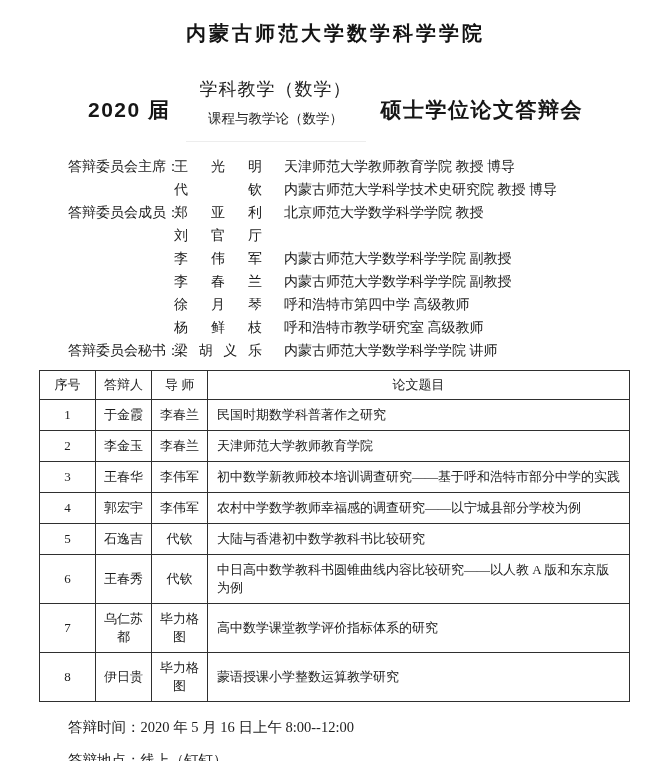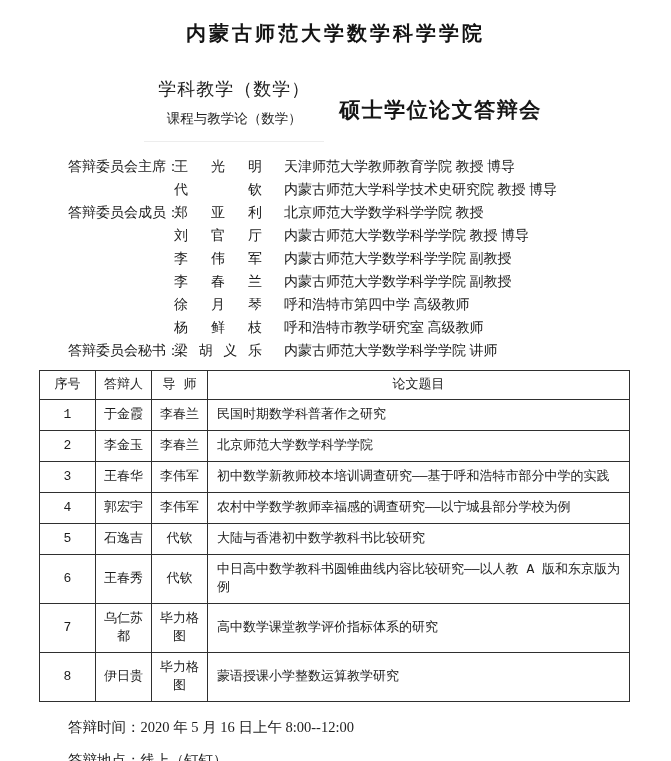--- a/index.html
+++ b/index.html
@@ -32,41 +32,42 @@
   
   .committee{margin:13px 8px 0 68px;font-size:14px;color:#1c1c1c;}
   .c-row{display:flex;line-height:23px;white-space:nowrap;}
   .c-label{width:106px;flex:0 0 106px;}
   .c-name{width:88px;flex:0 0 88px;text-align:justify;text-align-last:justify;margin-right:22px;}
   .c-affil{flex:1;}
 
   
   table.defense{
     margin:8px 0 0 39px;width:591px;border-collapse:collapse;table-layout:fixed;
-    font-size:13px;color:#1c1c1c;font-family:Liberation Mono, monospace;
+    font-size:13px;color:#1c1c1c;
   }
   table.defense th,table.defense td{
     border:1px solid #2f2f2f;font-weight:normal;
     padding:6px 2px;text-align:center;vertical-align:middle;line-height:18px;
   }
   table.defense th{height:18px;padding:5px 2px;}
   table.defense td.thesis{text-align:left;padding:6px 9px;}
 
   
   .footer{margin:9px 0 0 68px;font-size:14.5px;color:#1c1c1c;}
   .f-line{line-height:32.5px;white-space:nowrap;}
 </style>
 </head>
 <body>
 
 <div class="page">
 
   <div class="doc-title">内蒙古师范大学数学科学学院</div>
 
   <div class="subtitle-row">
+    <span class="subtitle-big">2020 届</span>
     <span class="programs">
       <span class="program-top" style="display:block">学科教学（数学）</span>
       <span class="program-bottom" style="display:block">课程与教学论（数学）</span>
       <span class="program-divider" style="display:block"></span>
     </span>
     <span class="subtitle-big">硕士学位论文答辩会</span>
   </div>
 
   <div class="committee">
     <div class="c-row">
@@ -80,21 +81,20 @@
       <span class="c-affil">内蒙古师范大学科学技术史研究院 教授 博导</span>
     </div>
     <div class="c-row">
       <span class="c-label">答辩委员会成员：</span>
       <span class="c-name">郑 亚 利</span>
       <span class="c-affil">北京师范大学数学科学学院 教授</span>
     </div>
     <div class="c-row">
       <span class="c-label"></span>
       <span class="c-name">刘 官 厅</span>
-      <span class="c-affil">内蒙古师范大学数学科学学院 教授 博导</span>
     </div>
     <div class="c-row">
       <span class="c-label"></span>
       <span class="c-name">李 伟 军</span>
       <span class="c-affil">内蒙古师范大学数学科学学院 副教授</span>
     </div>
     <div class="c-row">
       <span class="c-label"></span>
       <span class="c-name">李 春 兰</span>
       <span class="c-affil">内蒙古师范大学数学科学学院 副教授</span>
@@ -133,21 +133,21 @@
       <tr>
         <td>1</td>
         <td>于金霞</td>
         <td>李春兰</td>
         <td class="thesis">民国时期数学科普著作之研究</td>
       </tr>
       <tr>
         <td>2</td>
         <td>李金玉</td>
         <td>李春兰</td>
-        <td class="thesis">北京师范大学数学科学学院</td>
+        <td class="thesis">天津师范大学教师教育学院</td>
       </tr>
       <tr>
         <td>3</td>
         <td>王春华</td>
         <td>李伟军</td>
         <td class="thesis">初中数学新教师校本培训调查研究——基于呼和浩特市部分中学的实践</td>
       </tr>
       <tr>
         <td>4</td>
         <td>郭宏宇</td>

